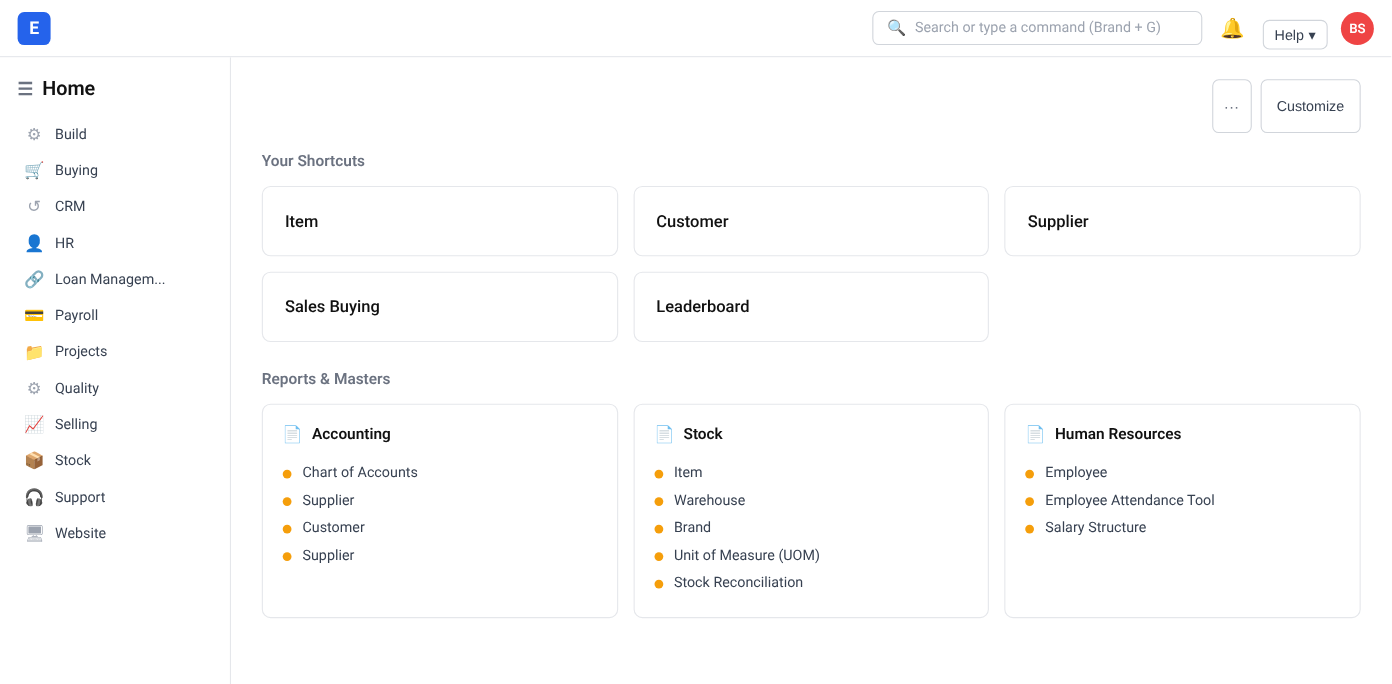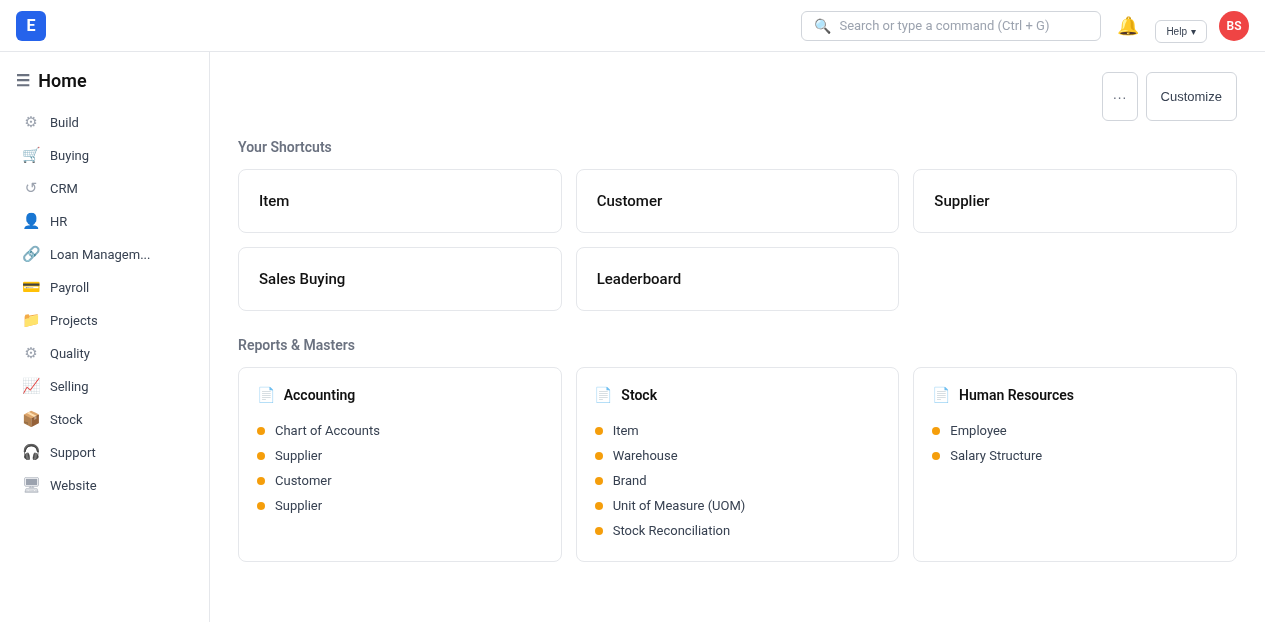--- a/index.html
+++ b/index.html
@@ -6,21 +6,21 @@
     body { font-family: -apple-system, BlinkMacSystemFont, 'Segoe UI', Roboto, sans-serif; background: #fff; color: #333; display: flex; flex-direction: column; height: 622px; overflow: hidden; }
 
     
     .topbar { display: flex; align-items: center; justify-content: space-between; padding: 0 16px; height: 52px; border-bottom: 1px solid #e5e7eb; flex-shrink: 0; }
     .topbar-left { display: flex; align-items: center; gap: 10px; }
     .app-icon { width: 30px; height: 30px; background: #2563eb; border-radius: 6px; display: flex; align-items: center; justify-content: center; color: #fff; font-weight: bold; font-size: 16px; }
     .topbar-right { display: flex; align-items: center; gap: 12px; }
     .search-bar { display: flex; align-items: center; gap: 8px; border: 1px solid #d1d5db; border-radius: 6px; padding: 6px 12px; width: 300px; color: #9ca3af; font-size: 13px; cursor: text; }
     .search-icon { color: #9ca3af; font-size: 14px; }
     .notif-btn { background: none; border: none; cursor: pointer; font-size: 18px; color: #6b7280; padding: 4px; }
-    .help-btn { background: none; border: 1px solid #d1d5db; border-radius: 6px; padding: 5px 10px; font-size: 10px; cursor: pointer; color: #374151; display: flex; align-items: flex-start; gap: 4px; margin-top: 12px; }
+    .help-btn { background: none; border: 1px solid #d1d5db; border-radius: 6px; padding: 5px 10px; font-size: 13px; cursor: pointer; color: #374151; display: flex; align-items: flex-start; gap: 4px; margin-top: 12px; }
     .avatar { width: 30px; height: 30px; background: #ef4444; border-radius: 50%; display: flex; align-items: center; justify-content: center; color: #fff; font-size: 12px; font-weight: 600; }
 
     
     .main { display: flex; flex: 1; overflow: hidden; }
 
     
     .sidebar { width: 210px; border-right: 1px solid #e5e7eb; padding: 12px 0; overflow-y: auto; flex-shrink: 0; }
     .sidebar-header { display: flex; align-items: center; gap: 8px; padding: 6px 16px 14px; font-size: 18px; font-weight: 600; color: #111; }
     .hamburger { color: #6b7280; font-size: 16px; cursor: pointer; }
     .sidebar-item { display: flex; align-items: center; gap: 10px; padding: 7px 16px; font-size: 13px; color: #374151; cursor: pointer; border-radius: 4px; margin: 1px 6px; }
@@ -55,21 +55,21 @@
 
 <div class="topbar">
   <div class="topbar-left">
     <div class="app-icon">
       <span>E</span>
     </div>
   </div>
   <div class="topbar-right">
     <div class="search-bar">
       <span class="search-icon">🔍</span>
-      <span>Search or type a command (Ctrl + G)</span>
+      <span>Search or type a command (Brand + G)</span>
     </div>
     <button class="notif-btn">🔔</button>
     <button class="help-btn">
       <span>Help</span>
       <span>▾</span>
     </button>
     <div class="avatar">
       <span>BS</span>
     </div>
   </div>
@@ -212,19 +212,23 @@
           <div class="report-card-header">
             <span class="report-card-icon">📄</span>
             <span>Human Resources</span>
           </div>
           <div class="report-item">
             <span class="dot"></span>
             <span>Employee</span>
           </div>
           <div class="report-item">
             <span class="dot"></span>
+            <span>Employee Attendance Tool</span>
+          </div>
+          <div class="report-item">
+            <span class="dot"></span>
             <span>Salary Structure</span>
           </div>
         </div>
       </div>
 
   </div>
 </div>
 
 </body></html>

